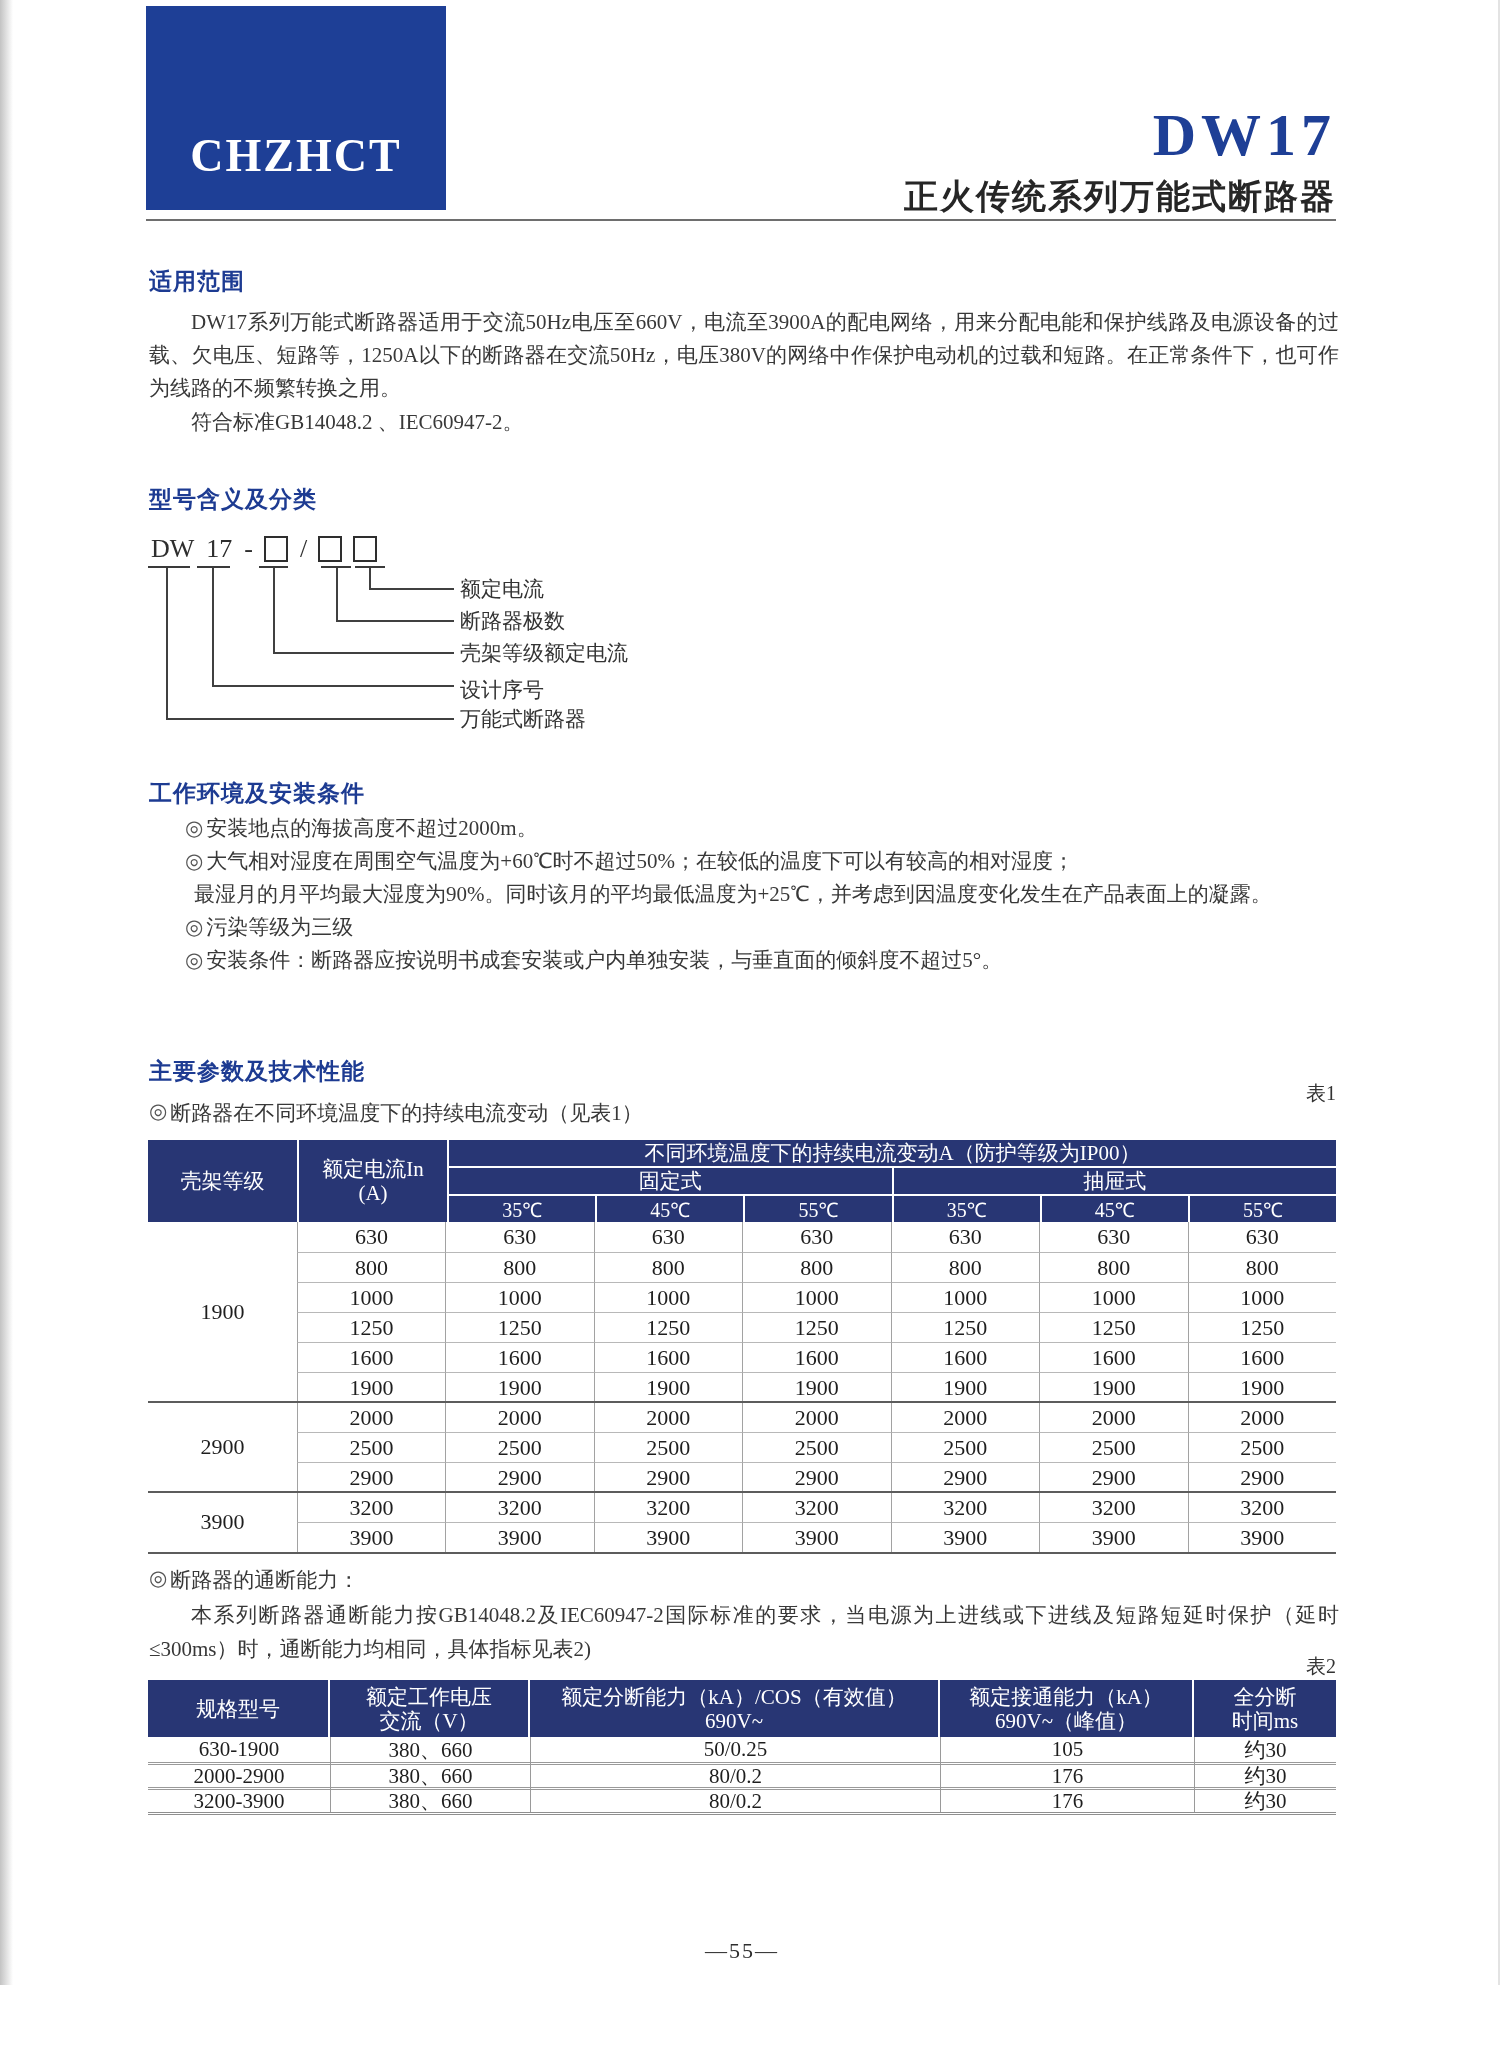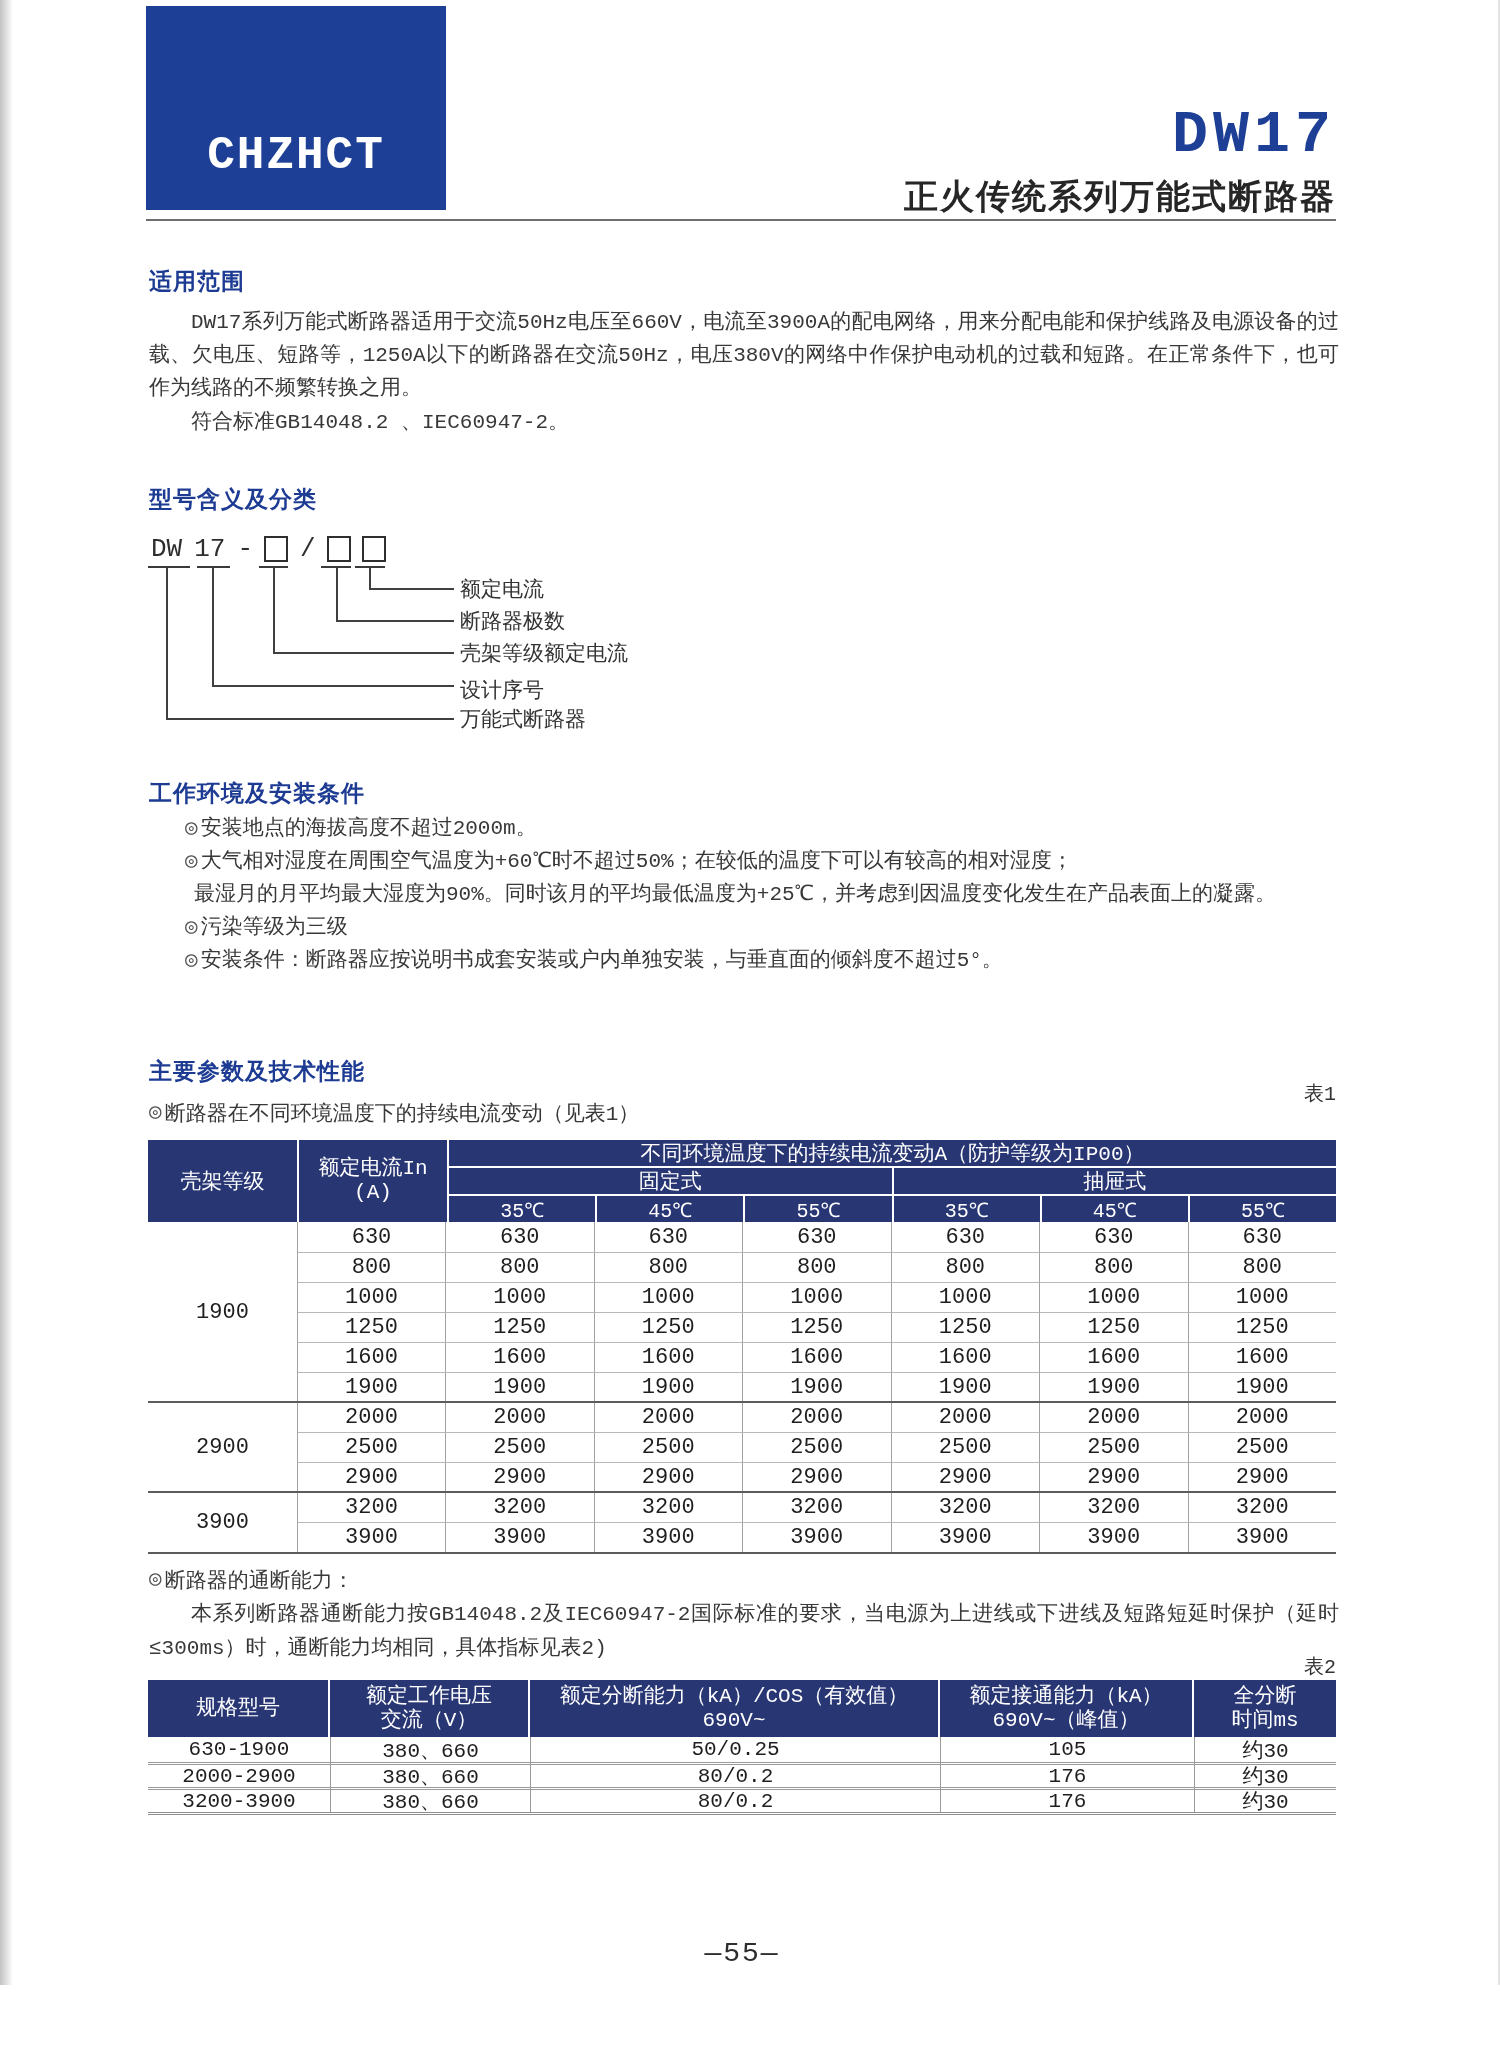--- a/index.html
+++ b/index.html
@@ -1,17 +1,17 @@
 <!DOCTYPE html>
 <html><head>
 <meta charset="utf-8">
 <style>
   html,body{margin:0;padding:0;background:#ffffff;}
   .page{position:relative;width:1500px;height:1985px;background:#fff;overflow:hidden;
-        font-family:Liberation Mono, monospace;color:#333;}
+        font-family:Liberation Serif, serif;color:#333;}
   .edge-left{position:absolute;left:0;top:0;width:13px;height:100%;
              background:linear-gradient(to right,#c3c3c3,#ffffff);}
   .edge-right{position:absolute;right:0;top:0;width:2px;height:100%;background:#e3e3e3;}
   .edge-bottom{position:absolute;left:0;top:2043px;width:100%;height:2px;background:#aeaeae;}
 
   
   .logo{position:absolute;left:146px;top:6px;width:300px;height:204px;background:#1e3f96;
         display:flex;align-items:flex-end;justify-content:center;box-sizing:border-box;padding-bottom:28px;}
   .logo-text{color:#fff;font-size:46px;font-weight:bold;letter-spacing:2px;}
   .title-block{position:absolute;right:164px;top:104px;text-align:right;}
@@ -62,21 +62,21 @@
   .t2{position:absolute;left:148px;top:1680px;width:1188px;}
   .t2-head{display:grid;grid-template-columns:180px 198px 408px 252px 142px;gap:2px;}
   .t2-head .hc{height:57px;}
   .t2-body{display:grid;grid-template-columns:182px 200px 410px 254px 142px;grid-auto-rows:25px;
            border-bottom:3px double #8f8f8f;}
   .t2c{display:flex;align-items:center;justify-content:center;font-size:21px;color:#1e1e1e;}
   .t2c.vl{border-left:1px solid #9a9a9a;}
   .t2c.sep{border-top:3px double #9a9a9a;}
 
   .footer{position:absolute;left:148px;top:1938px;width:1188px;text-align:center;
-          font-size:28px;color:#2e2e2e;letter-spacing:2px;}
+          font-size:22px;color:#2e2e2e;letter-spacing:2px;}
 </style>
 </head>
 <body>
 
 <div class="page">
   <div class="edge-left"></div>
   <div class="edge-right"></div>
   <div class="edge-bottom"></div>
 
   <div class="logo">

